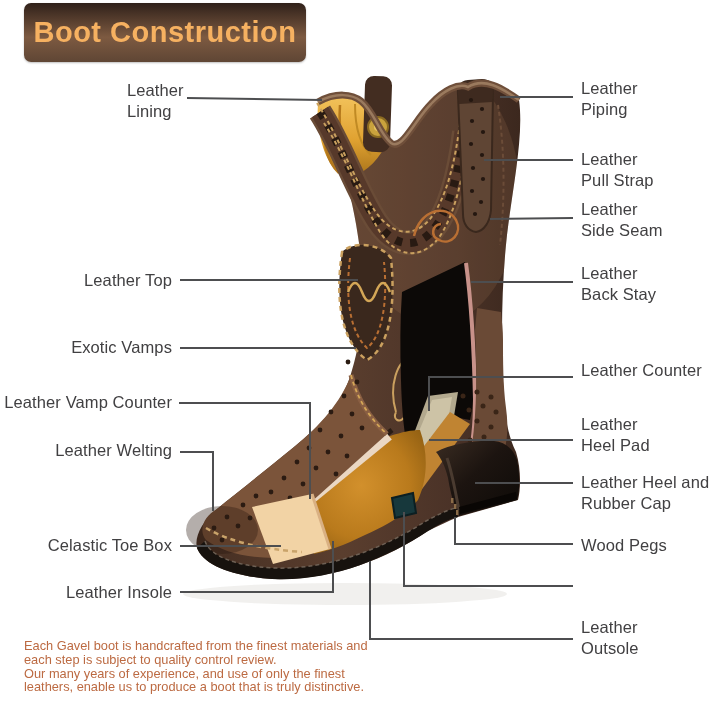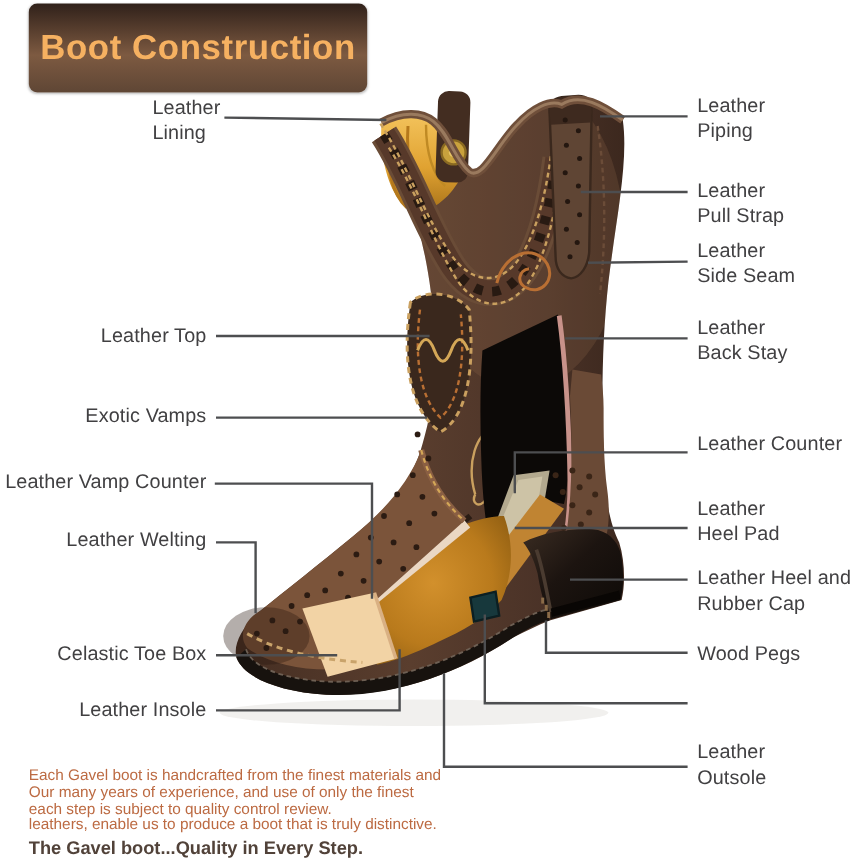--- a/index.html
+++ b/index.html
@@ -2,21 +2,21 @@
 <html><head>
 <meta charset="utf-8">
 <style>
   html,body{margin:0;padding:0;background:#ffffff;}
   #canvas{
     position:relative;width:720px;height:720px;background:#ffffff;overflow:hidden;
     font-family:"Liberation Sans", sans-serif;
   }
   
   #banner{
-    position:absolute;left:24px;top:3px;width:282px;height:74px;border-radius:7px;
+    position:absolute;left:24px;top:3px;width:282px;height:59px;border-radius:7px;
     background:linear-gradient(180deg,#30211a 0%,#7d5a41 58%,#5f4635 100%);
     display:flex;align-items:center;justify-content:center;
     box-shadow:0 1px 2px rgba(0,0,0,0.25);
   }
   #banner span{
     color:#f6b161;font-size:29px;font-weight:700;letter-spacing:0.5px;white-space:nowrap;
   }
   
   .lbl{
     position:absolute;font-size:16.5px;line-height:21px;color:#414042;
@@ -267,19 +267,18 @@
   <div class="lbl right" style="top:414px">Leather
 Heel Pad</div>
   <div class="lbl right" style="top:472px">Leather Heel and
 Rubber Cap</div>
   <div class="lbl right" style="top:535px">Wood Pegs</div>
   <div class="lbl right" style="top:617px">Leather
 Outsole</div>
 
   <div id="footer">
     <div class="body-line">Each Gavel boot is handcrafted from the finest materials and</div>
+    <div class="body-line">each step is subject to quality control review.</div>
     <div class="body-line">Our many years of experience, and use of only the finest</div>
-    <div class="body-line">each step is subject to quality control review.</div>
     <div class="body-line">leathers, enable us to produce a boot that is truly distinctive.</div>
-    <div class="bold-line">The Gavel boot...Quality in Every Step.</div>
   </div>
 
 </div>
 
 </body></html>

